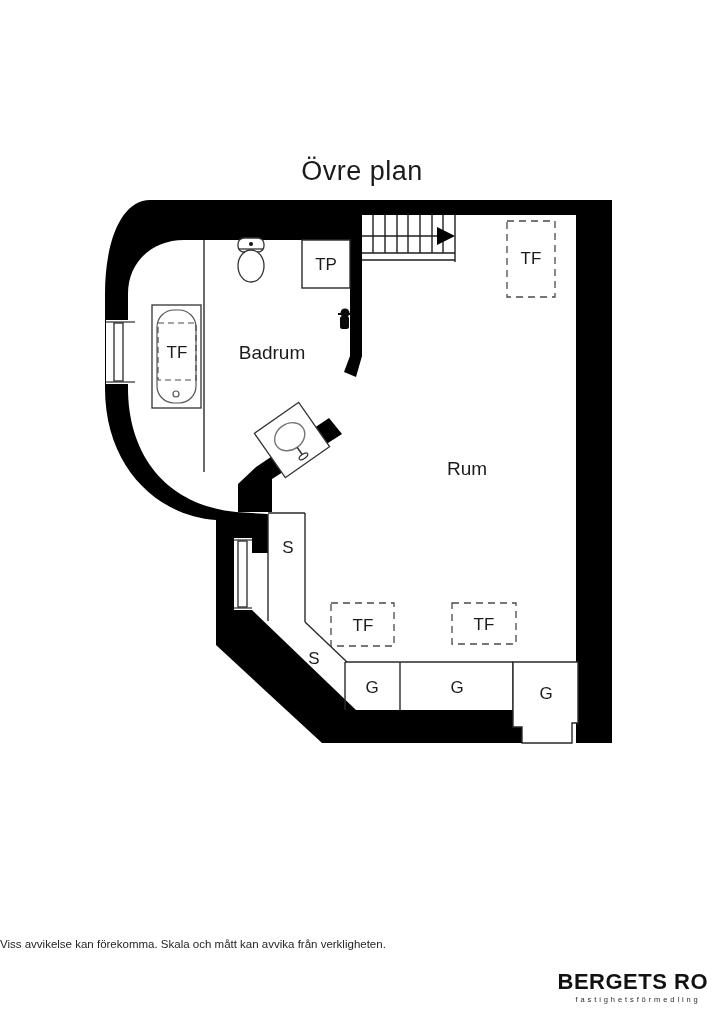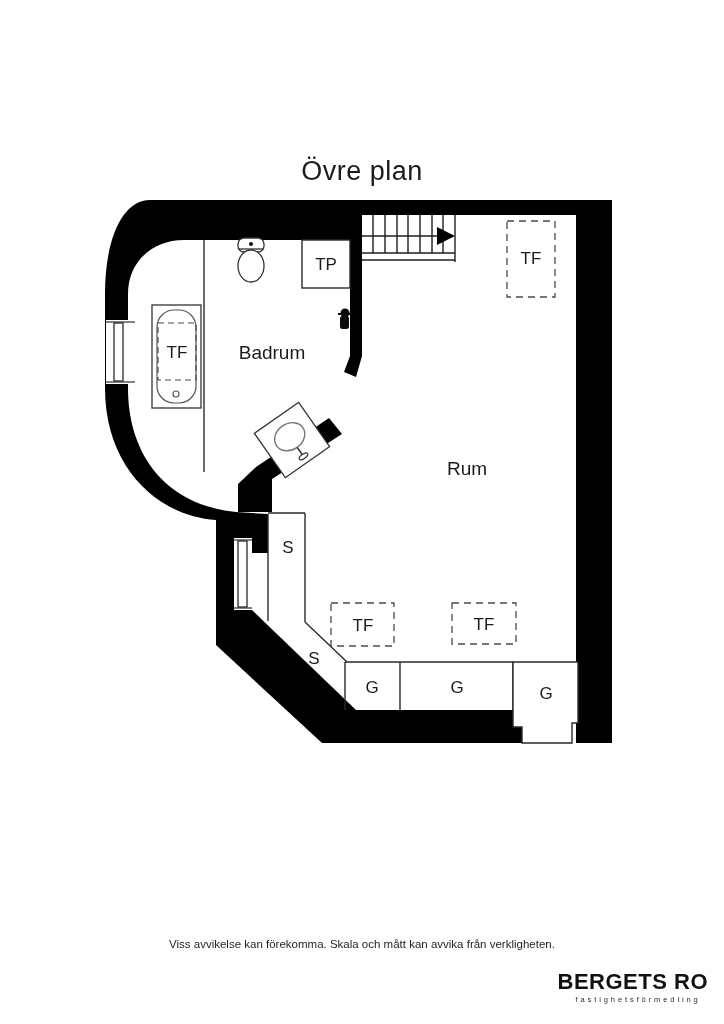--- a/index.html
+++ b/index.html
@@ -24,21 +24,20 @@
   }
   .plan-label {
     font-family: "Liberation Sans", sans-serif;
     fill: #1c1c1c;
   }
   .room-label { font-size: 19px; }
   .zone-label { font-size: 17px; }
   .disclaimer {
     position: absolute;
     top: 938px; left: 0; width: 724px;
-    text-align: center;
     font-size: 11.5px;
     color: #1f1f1f;
   }
   .brand {
     position: absolute;
     top: 971px; right: 16px;
     text-align: left;
     color: #111;
   }
   .brand-name {

